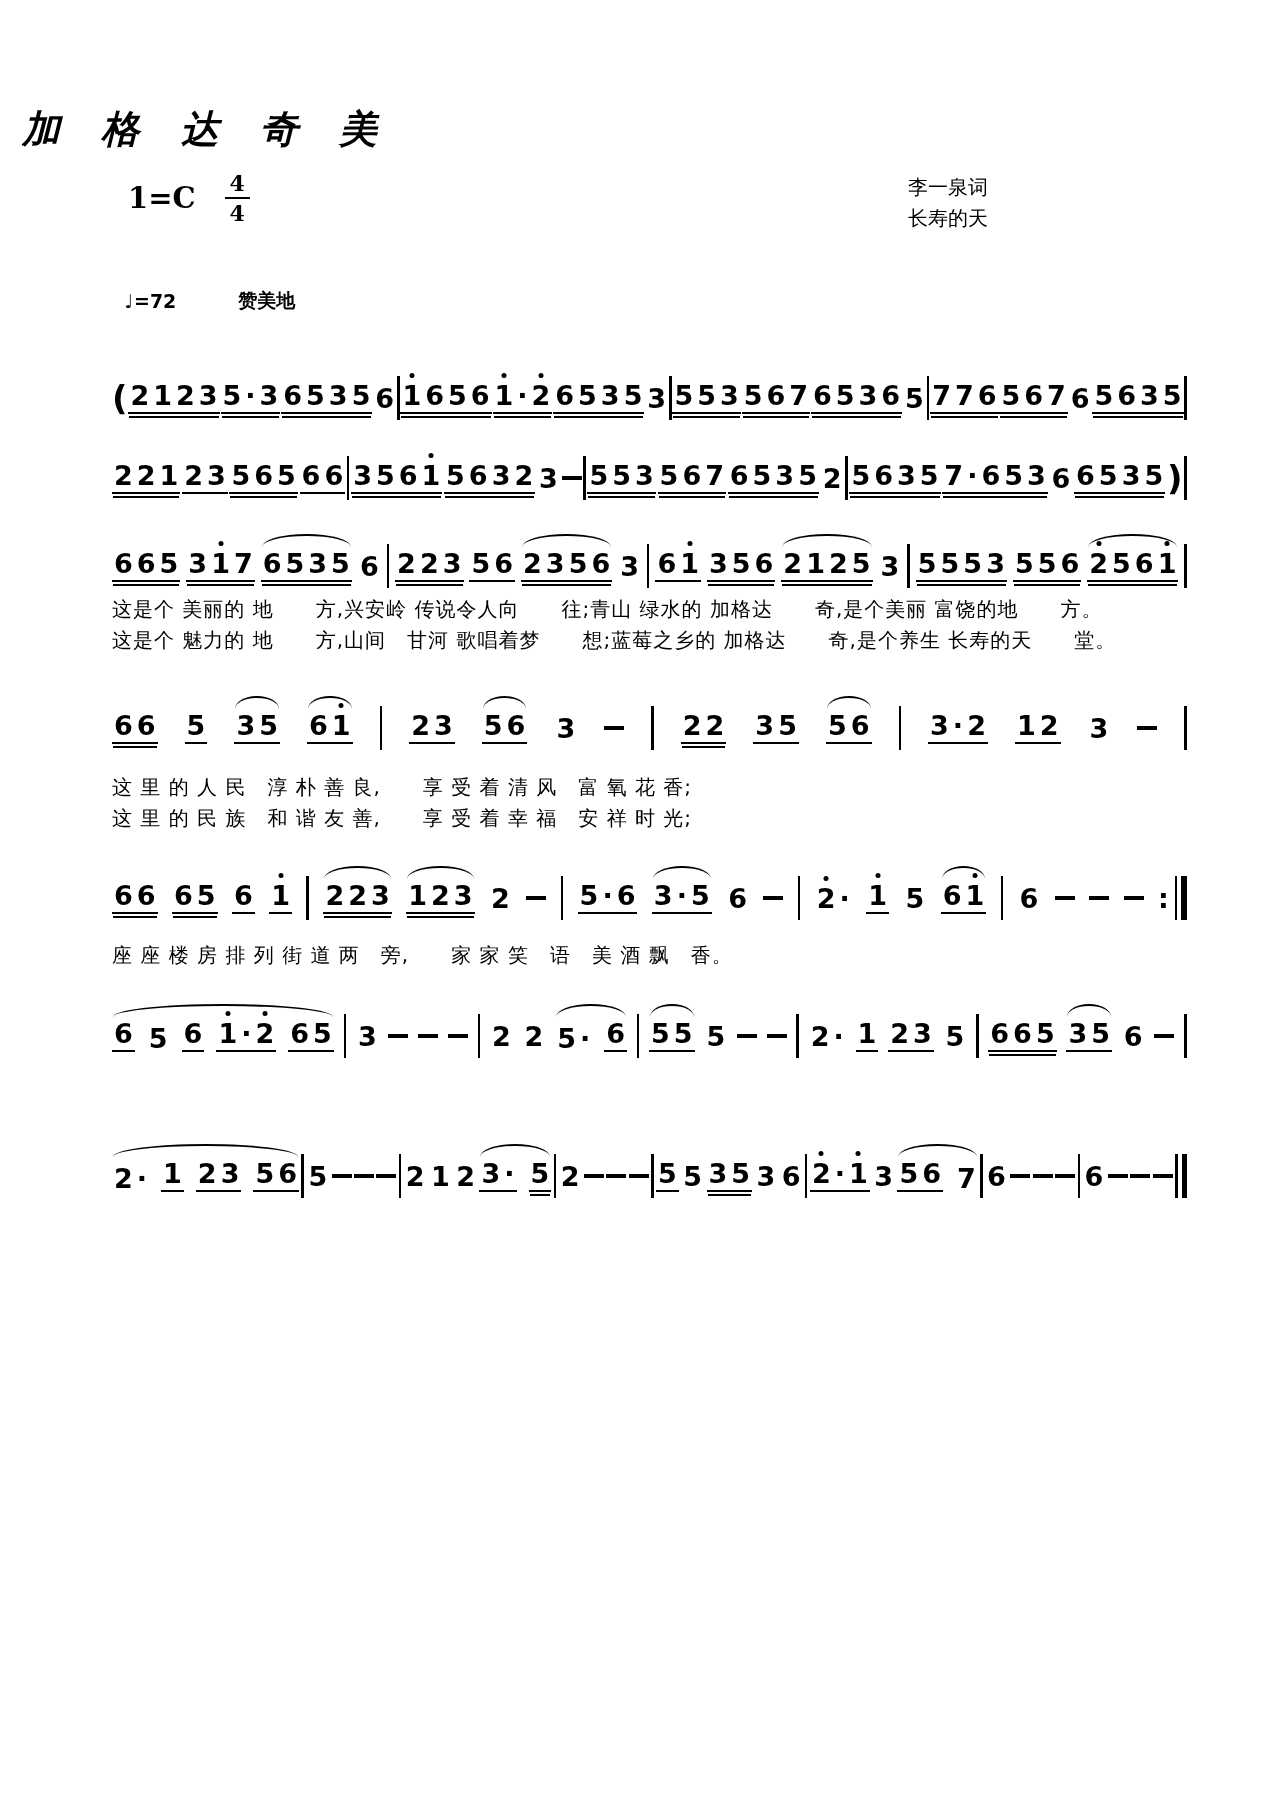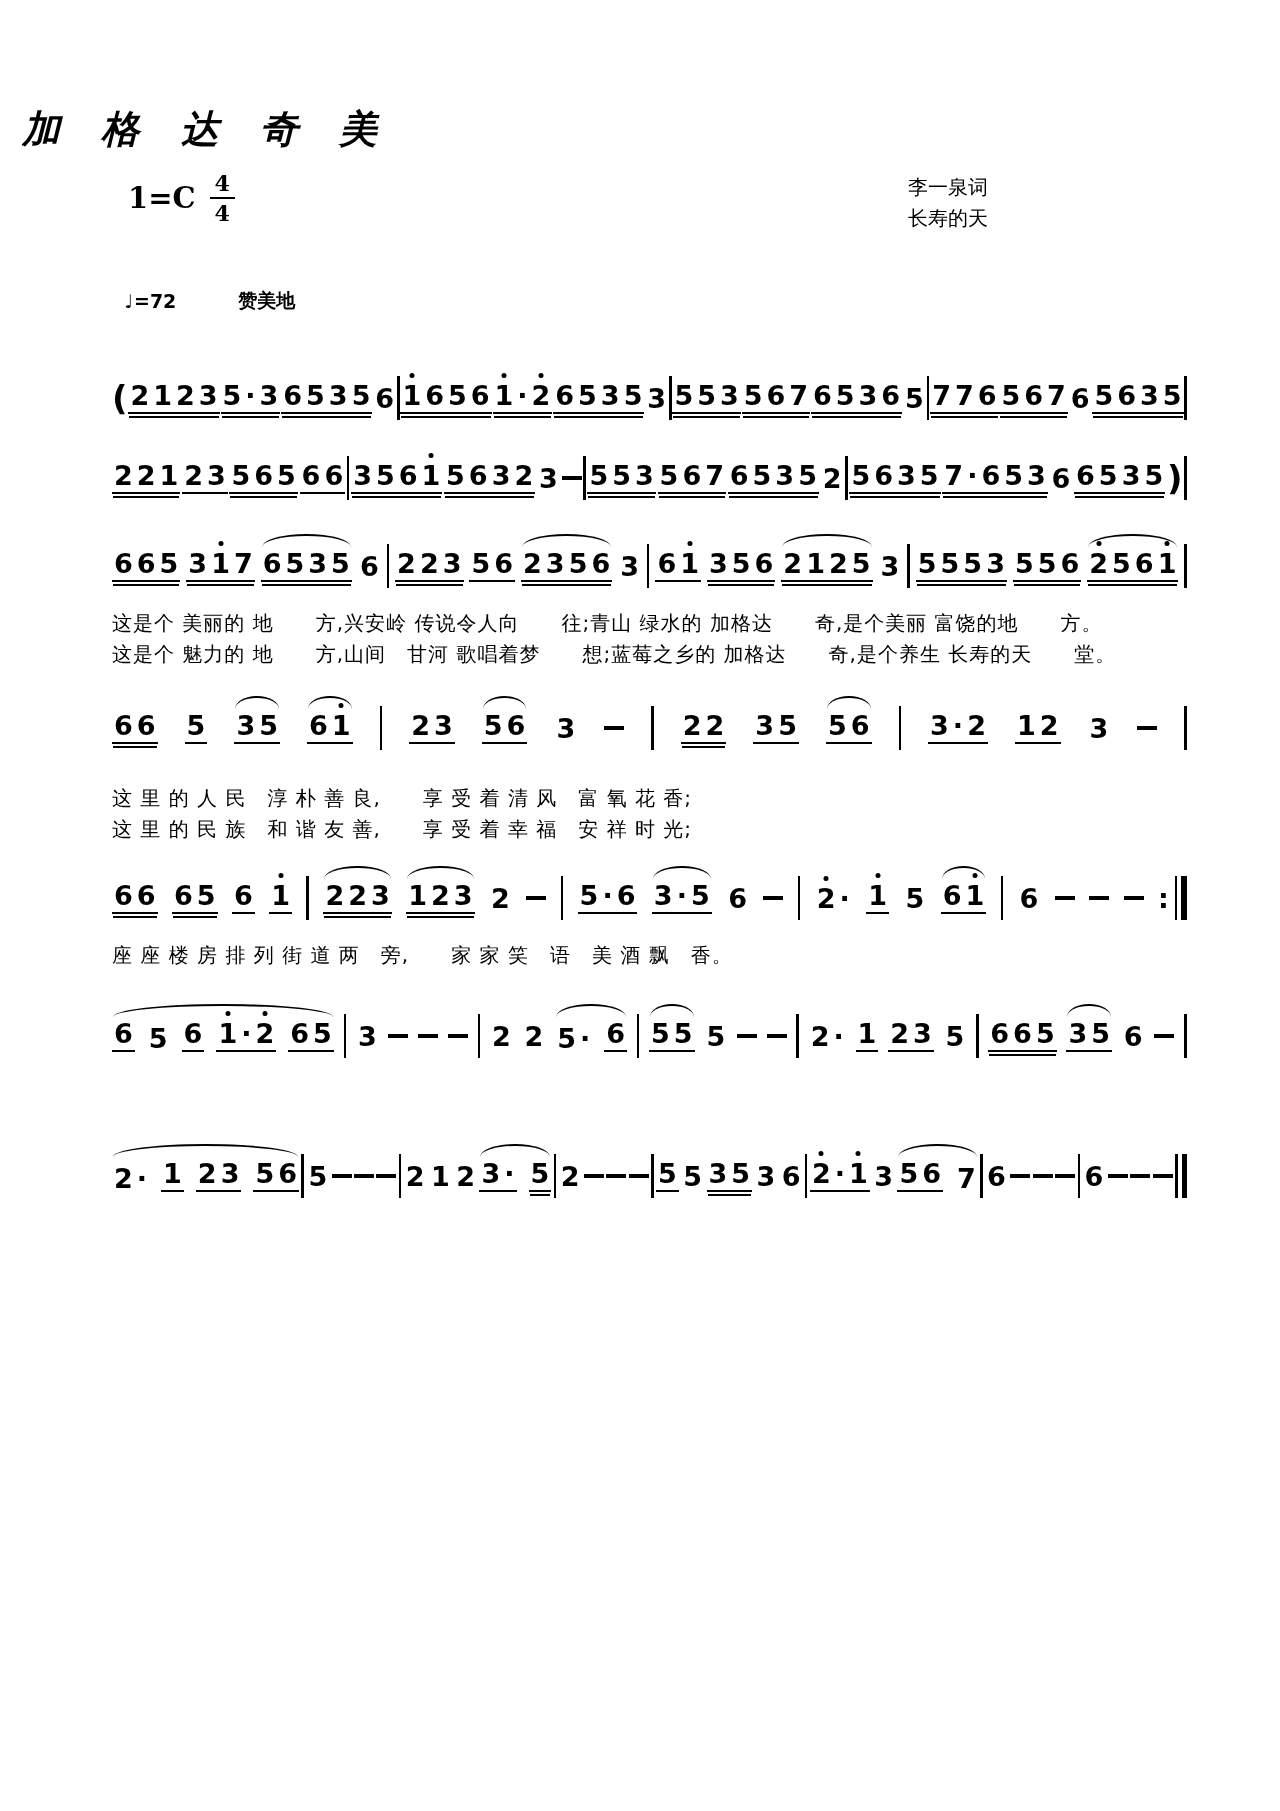--- a/index.html
+++ b/index.html
@@ -2,21 +2,21 @@
 <html><head>
 <meta charset="utf-8">
 <style>
   html,body{margin:0;padding:0;background:#e8e8e8;}
   .page{position:relative;width:1280px;height:1811px;background:#ffffff;margin:0 auto;
         font-family:"DejaVu Sans",sans-serif;color:#000;overflow:hidden;}
   .title{position:absolute;top:96px;left:0;width:100%;margin:8px;text-align:left;
          font-family:"DejaVu Serif",serif;font-size:38px;font-weight:bold;letter-spacing:14px;text-indent:14px;font-style:italic;}
   .keyrow{position:absolute;top:172px;left:128px;right:292px;display:flex;
           justify-content:space-between;align-items:flex-start;}
-  .keysig{display:flex;align-items:center;gap:14px;font-family:"DejaVu Serif",serif;
+  .keysig{display:flex;align-items:center;gap:29px;font-family:"DejaVu Serif",serif;
           font-size:29px;font-weight:bold;line-height:1;}
   .timesig{display:inline-flex;flex-direction:column;align-items:center;font-size:22px;line-height:1;}
   .ts-num{border-bottom:2.5px solid #000;padding:0 5px 3px;}
   .ts-den{padding-top:3px;}
   .credits{font-size:20px;line-height:31px;text-align:left;font-weight:normal;font-family:Liberation Serif, serif;}
   .temporow{position:absolute;top:288px;left:124px;display:flex;gap:62px;align-items:center;
             font-size:19px;font-weight:bold;}
   .tempo-mark{display:inline-flex;align-items:center;gap:1px;}
   .system{position:absolute;left:112px;width:1075px;}
   .notation{display:flex;align-items:center;justify-content:space-between;height:56px;padding-top:18px;}
@@ -312,21 +312,21 @@
           <span class="ch">6</span>
         </span>
         <span class="g u2 s">
           <span class="ch da">2</span>
           <span class="ch">5</span>
           <span class="ch">6</span>
           <span class="ch da">1</span>
         </span>
         <span class="bar"></span>
       </div>
-    <div class="lyrics" style="margin-top:14px">这是个 美丽的 地　　方,兴安岭 传说令人向　　往;青山 绿水的 加格达　　奇,是个美丽 富饶的地　　方。</div>
+    <div class="lyrics" style="margin-top:0">这是个 美丽的 地　　方,兴安岭 传说令人向　　往;青山 绿水的 加格达　　奇,是个美丽 富饶的地　　方。</div>
     <div class="lyrics">这是个 魅力的 地　　方,山间　甘河 歌唱着梦　　想;蓝莓之乡的 加格达　　奇,是个养生 长寿的天　　堂。</div>
   </div>
 
   <div class="system" style="top:682px">
     <div class="notation">
         <span class="g u2">
           <span class="ch">6</span>
           <span class="ch">6</span>
         </span>
         <span class="g u1">
@@ -375,21 +375,21 @@
         <span class="g u1">
           <span class="ch">1</span>
           <span class="ch">2</span>
         </span>
         <span class="g">
           <span class="ch">3</span>
         </span>
         <span class="dash"></span>
         <span class="bar"></span>
       </div>
-    <div class="lyrics" style="margin-top:27px">这 里 的 人 民　淳 朴 善 良,　　享 受 着 清 风　富 氧 花 香;</div>
+    <div class="lyrics" style="margin-top:16px">这 里 的 人 民　淳 朴 善 良,　　享 受 着 清 风　富 氧 花 香;</div>
     <div class="lyrics">这 里 的 民 族　和 谐 友 善,　　享 受 着 幸 福　安 祥 时 光;</div>
   </div>
 
   <div class="system" style="top:852px">
     <div class="notation">
         <span class="g u2">
           <span class="ch">6</span>
           <span class="ch">6</span>
         </span>
         <span class="g u2">

